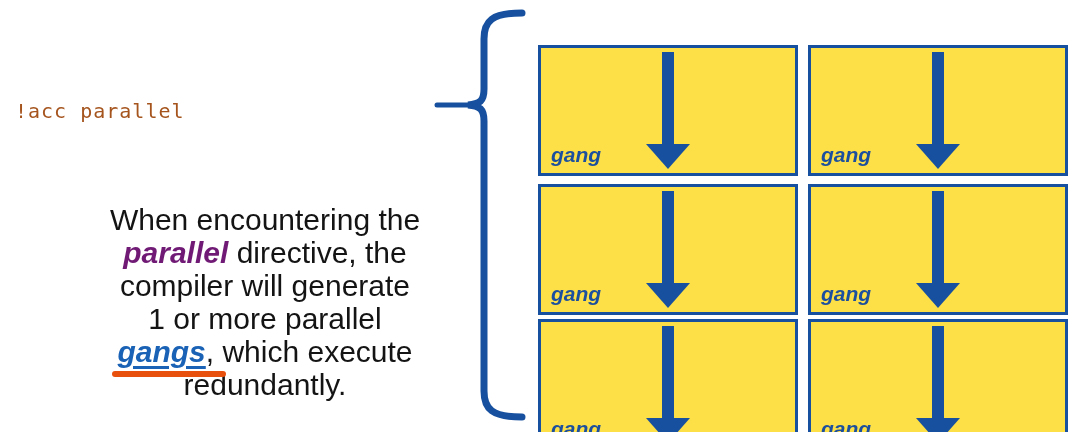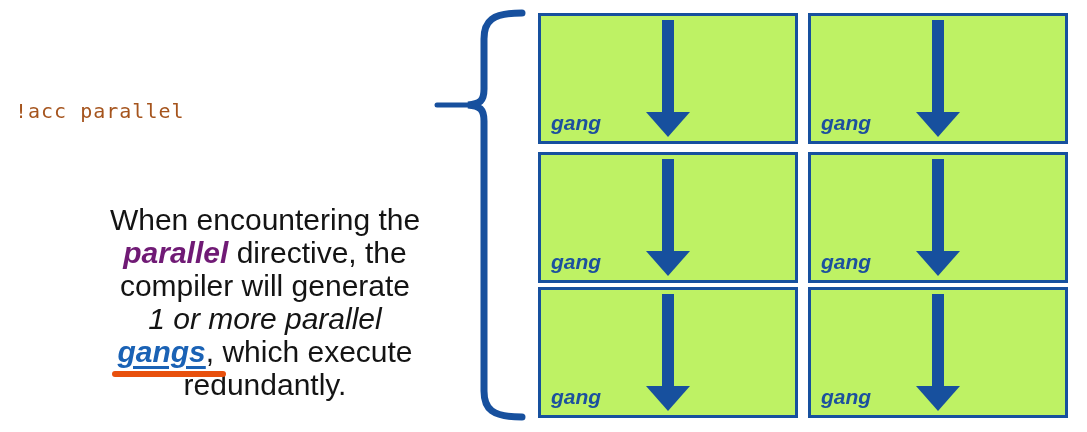--- a/index.html
+++ b/index.html
@@ -27,21 +27,21 @@
     position:absolute;
     left:60px;top:163px;
     width:410px;
     text-align:center;
     font-size:30px;
     line-height:33px;
     color:#141414;
     margin-top:40px;
   }
   .seg-plain{}
-  .seg-italic{font-style:italic;}
+  .seg-italic{}
   .seg-emph{
     color:#701a75;
     font-weight:bold;
     font-style:italic;
   }
   .seg-emph-underline{
     color:#1A62B5;
     font-weight:bold;
     font-style:italic;
     position:relative;
@@ -64,22 +64,23 @@
   
   .brace-svg{
     position:absolute;
     left:430px;top:5px;
   }
   
   .gang-box{
     position:absolute;
     width:260px;
     box-sizing:border-box;
-    background:#bef264;
+    background:#fde047;
     border:3px solid #17509E;
+    margin-top:32px;
   }
   .c1{left:538px;}
   .c2{left:808px;}
   .r1{top:13px;height:131px;}
   .r2{top:152px;height:131px;}
   .r3{top:287px;height:131px;}
   .gang-label{
     position:absolute;
     left:10px;bottom:6px;
     font-weight:bold;

